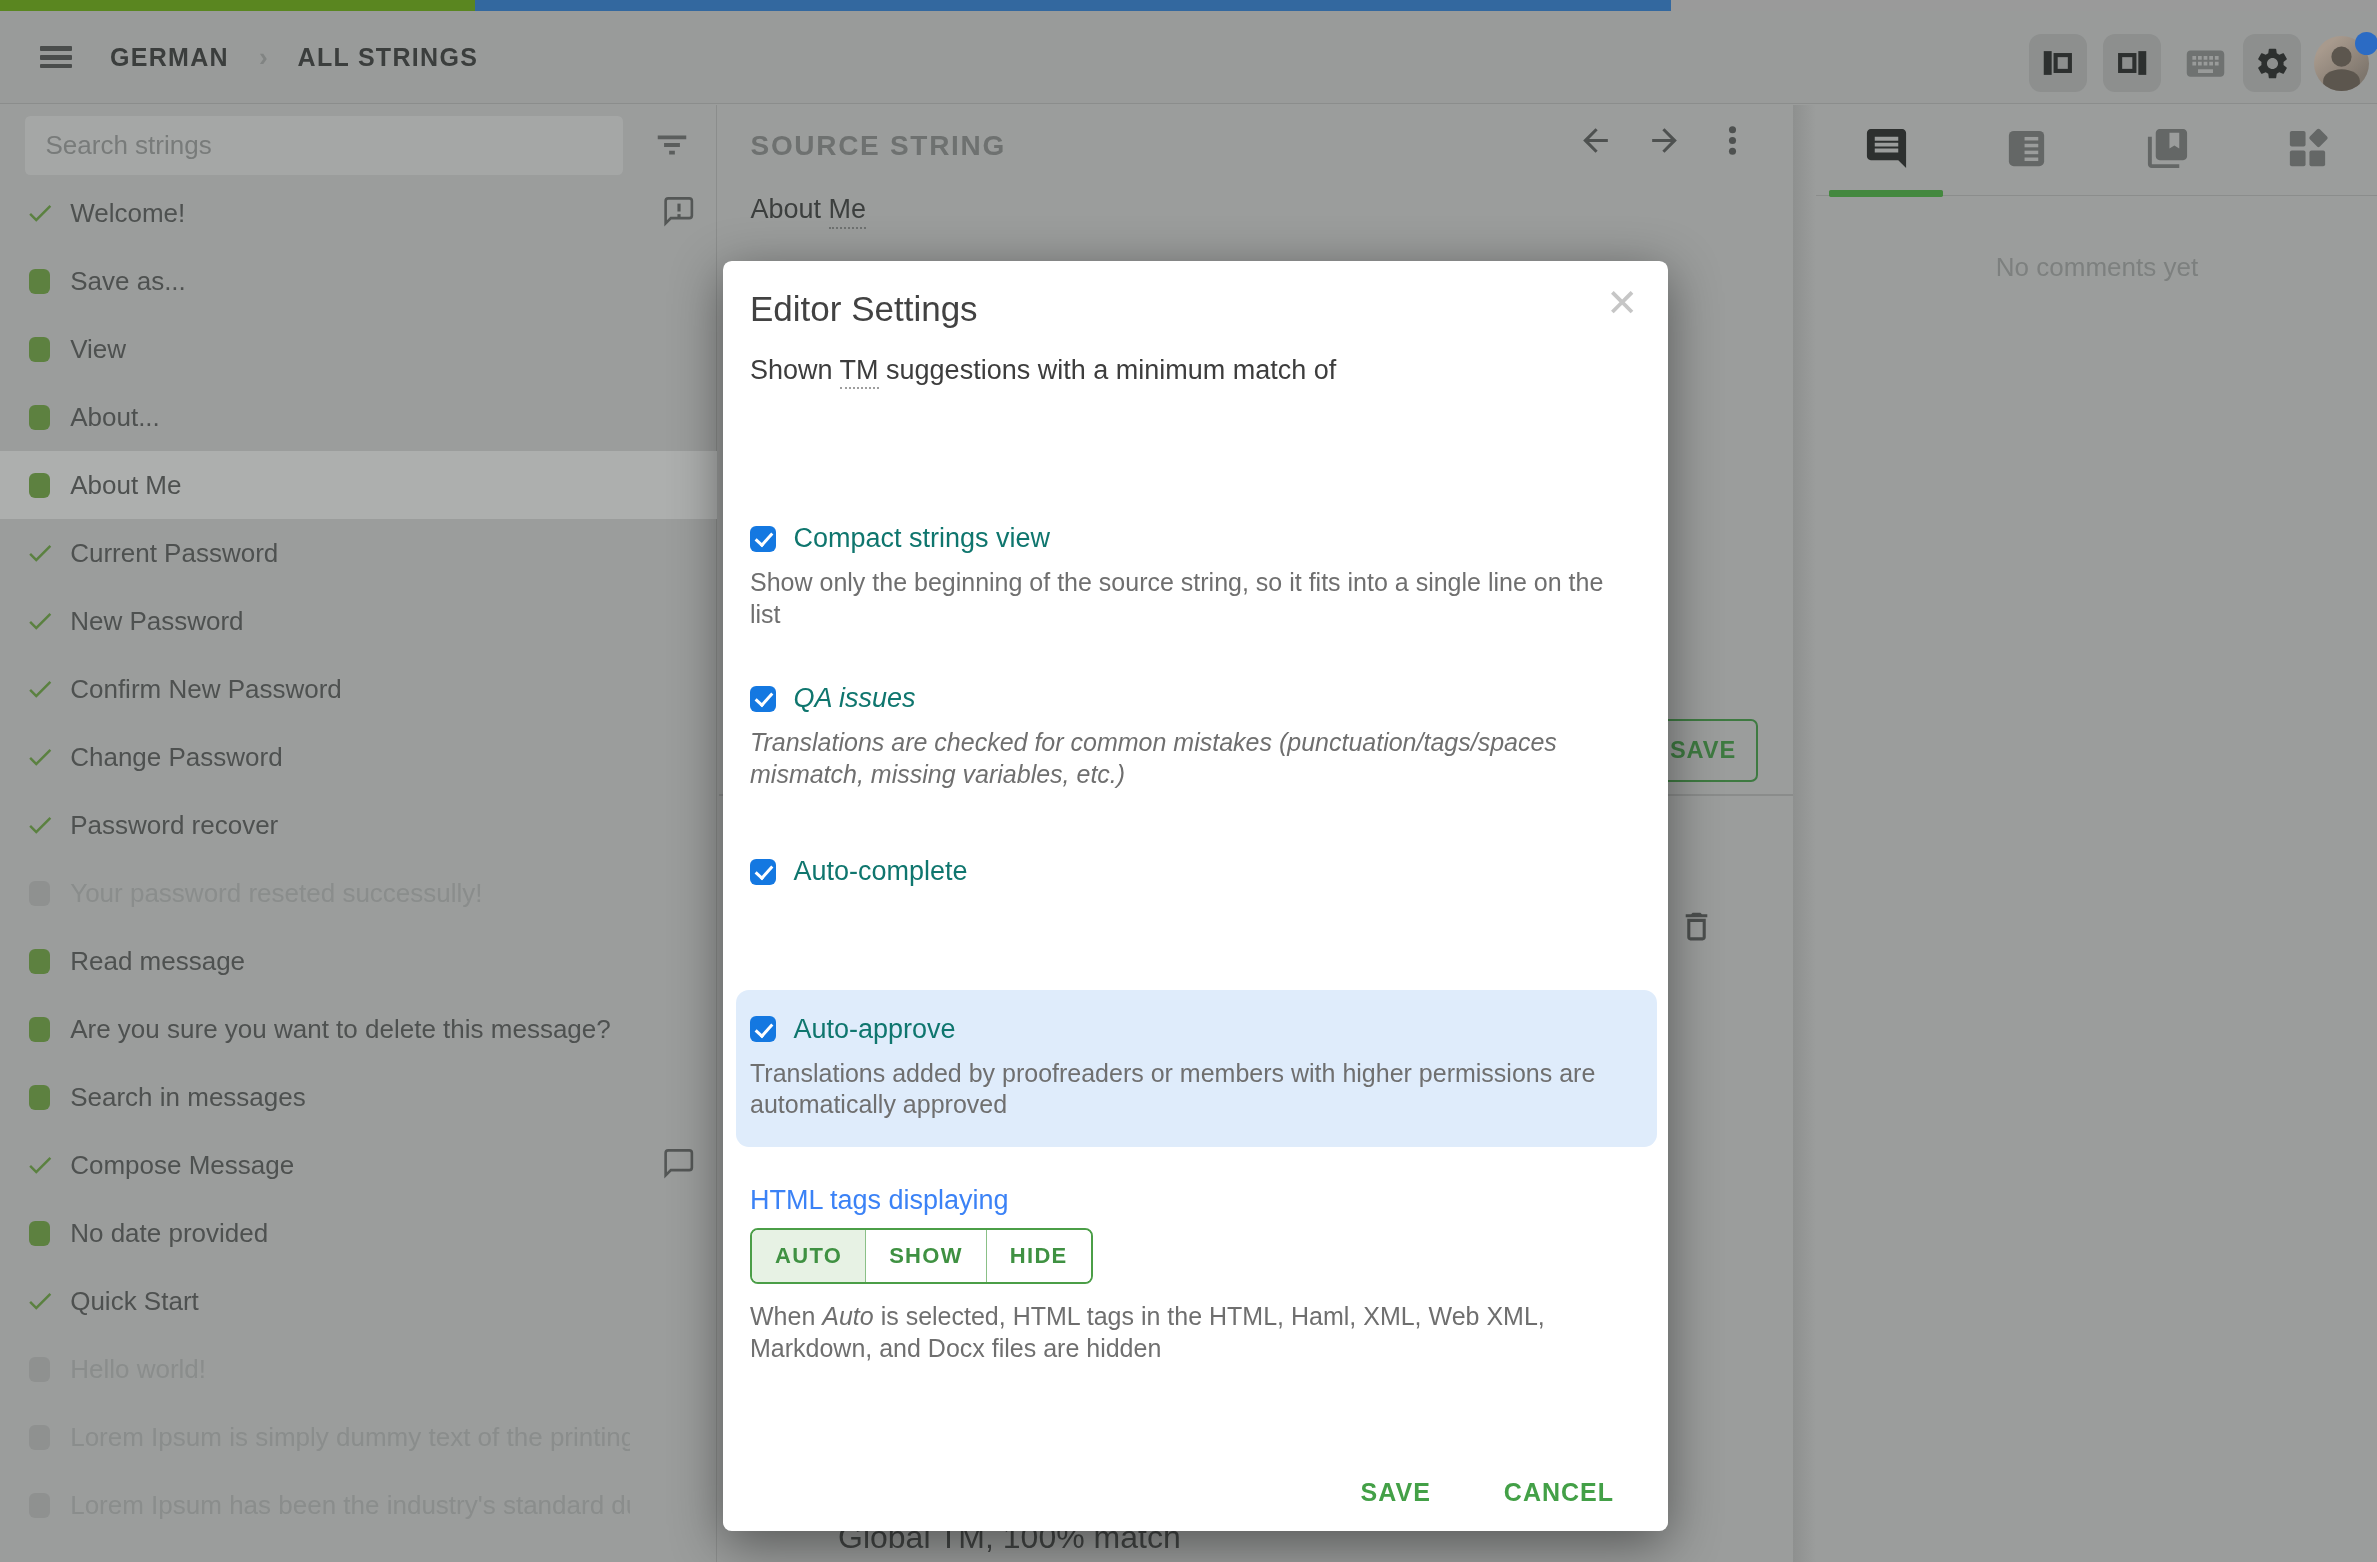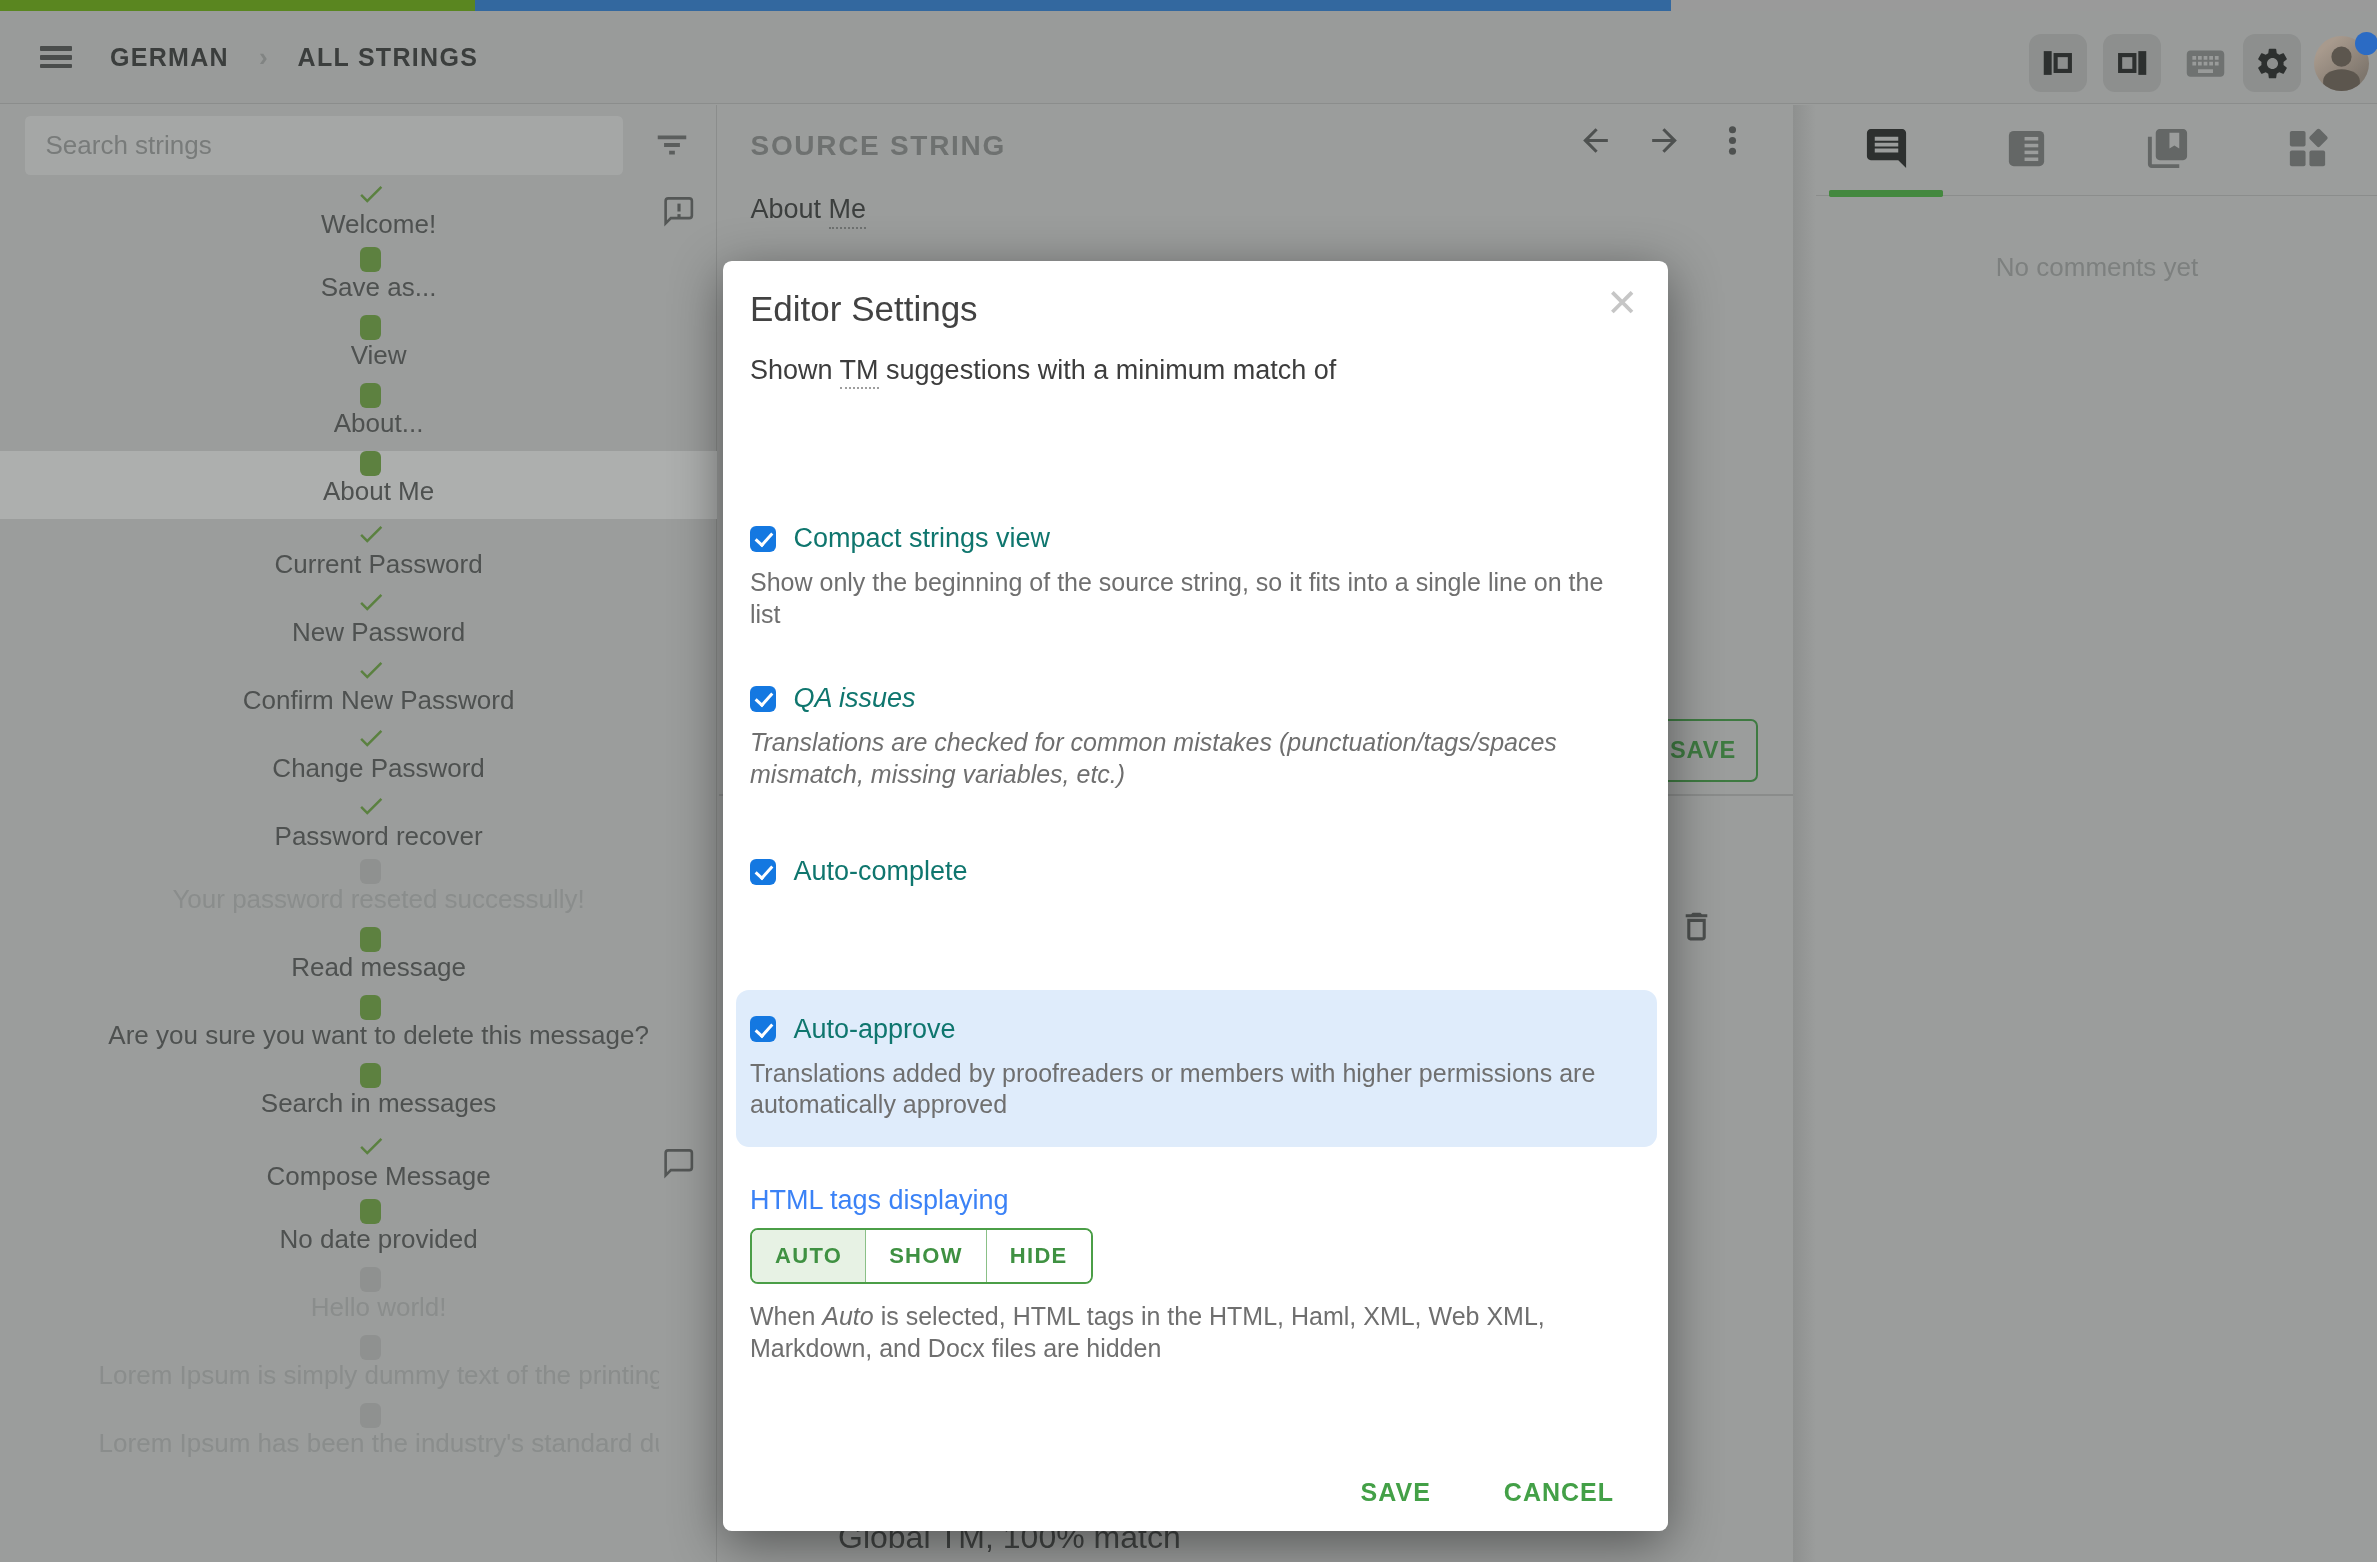--- a/index.html
+++ b/index.html
@@ -29,21 +29,21 @@
   #avatar-dot { position:absolute; top:21px; width:23px; height:23px; border-radius:50%; background:#2b6bc4; }
   
   #sidebar { position:absolute; left:0; top:105px; width:717px; height:1457px;
     background:#9b9d9c; border-right:1.7px solid #8b8d8c; }
   #search-box { position:absolute; left:24.5px; top:10.5px; width:598px; height:59px;
     background:#a5a7a6; border-radius:5.2px; display:flex; align-items:center; padding:0 21px; }
   #search-box .ph { color:#787b7a; font-size:26px; }
   #filter-btn { position:absolute; right:23px; top:19px; width:42px; height:42px;
     display:flex; align-items:center; justify-content:center; }
   #string-list { position:absolute; left:0; top:74px; width:717px; }
-  .srow { position:relative; height:68px; display:flex; align-items:center; padding-left:24.5px; cursor:pointer;flex-direction:column; }
+  .srow { position:relative; height:68px; display:flex; align-items:center; padding-left:24.5px; cursor:pointer; }
   .srow.selected { background:#adafae; }
   .srow .sicon { width:30px; display:flex; align-items:center; justify-content:center; flex:none; }
   .sq { width:21px; height:25px; border-radius:6.1px; }
   .sq.green { background:#5d8140; }
   .sq.gray  { background:#8f9190; }
   .srow .slabel { margin-left:15.7px; font-size:26px; color:#4e5150; white-space:nowrap; overflow:hidden; max-width:560px; }
   .srow.muted .slabel { color:#8a8d8c; }
   .srow .cicon { position:absolute; right:23px; top:50%; transform:translateY(-50%); }
   
   #editor { position:absolute; left:719px; top:105px; width:1074px; height:1457px; background:#9b9d9c; }
@@ -281,20 +281,28 @@
           <span class="cicon"><svg width="31.5" height="31.5" viewBox="0 0 24 24">
               <path fill="none" stroke="#545756" stroke-width="2" d="M20 2H4c-1.1 0-2 .9-2 2v17l4-4h14c1.1 0 2-.9 2-2V4c0-1.1-.9-2-2-2z"></path>
             </svg></span>
         </div>
         <div class="srow">
           <span class="sicon">
             <span class="sq green"></span>
           </span>
           <span class="slabel">No date provided</span>
         </div>
+        <div class="srow">
+          <span class="sicon">
+            <svg width="30" height="30" viewBox="0 0 24 24">
+              <path fill="#5b8140" d="M9 16.2 4.8 12l-1.4 1.4L9 19 21 7l-1.4-1.4z"></path>
+            </svg>
+          </span>
+          <span class="slabel">Quick Start</span>
+        </div>
         <div class="srow muted">
           <span class="sicon">
             <span class="sq gray"></span>
           </span>
           <span class="slabel">Hello world!</span>
         </div>
         <div class="srow muted">
           <span class="sicon">
             <span class="sq gray"></span>
           </span>

